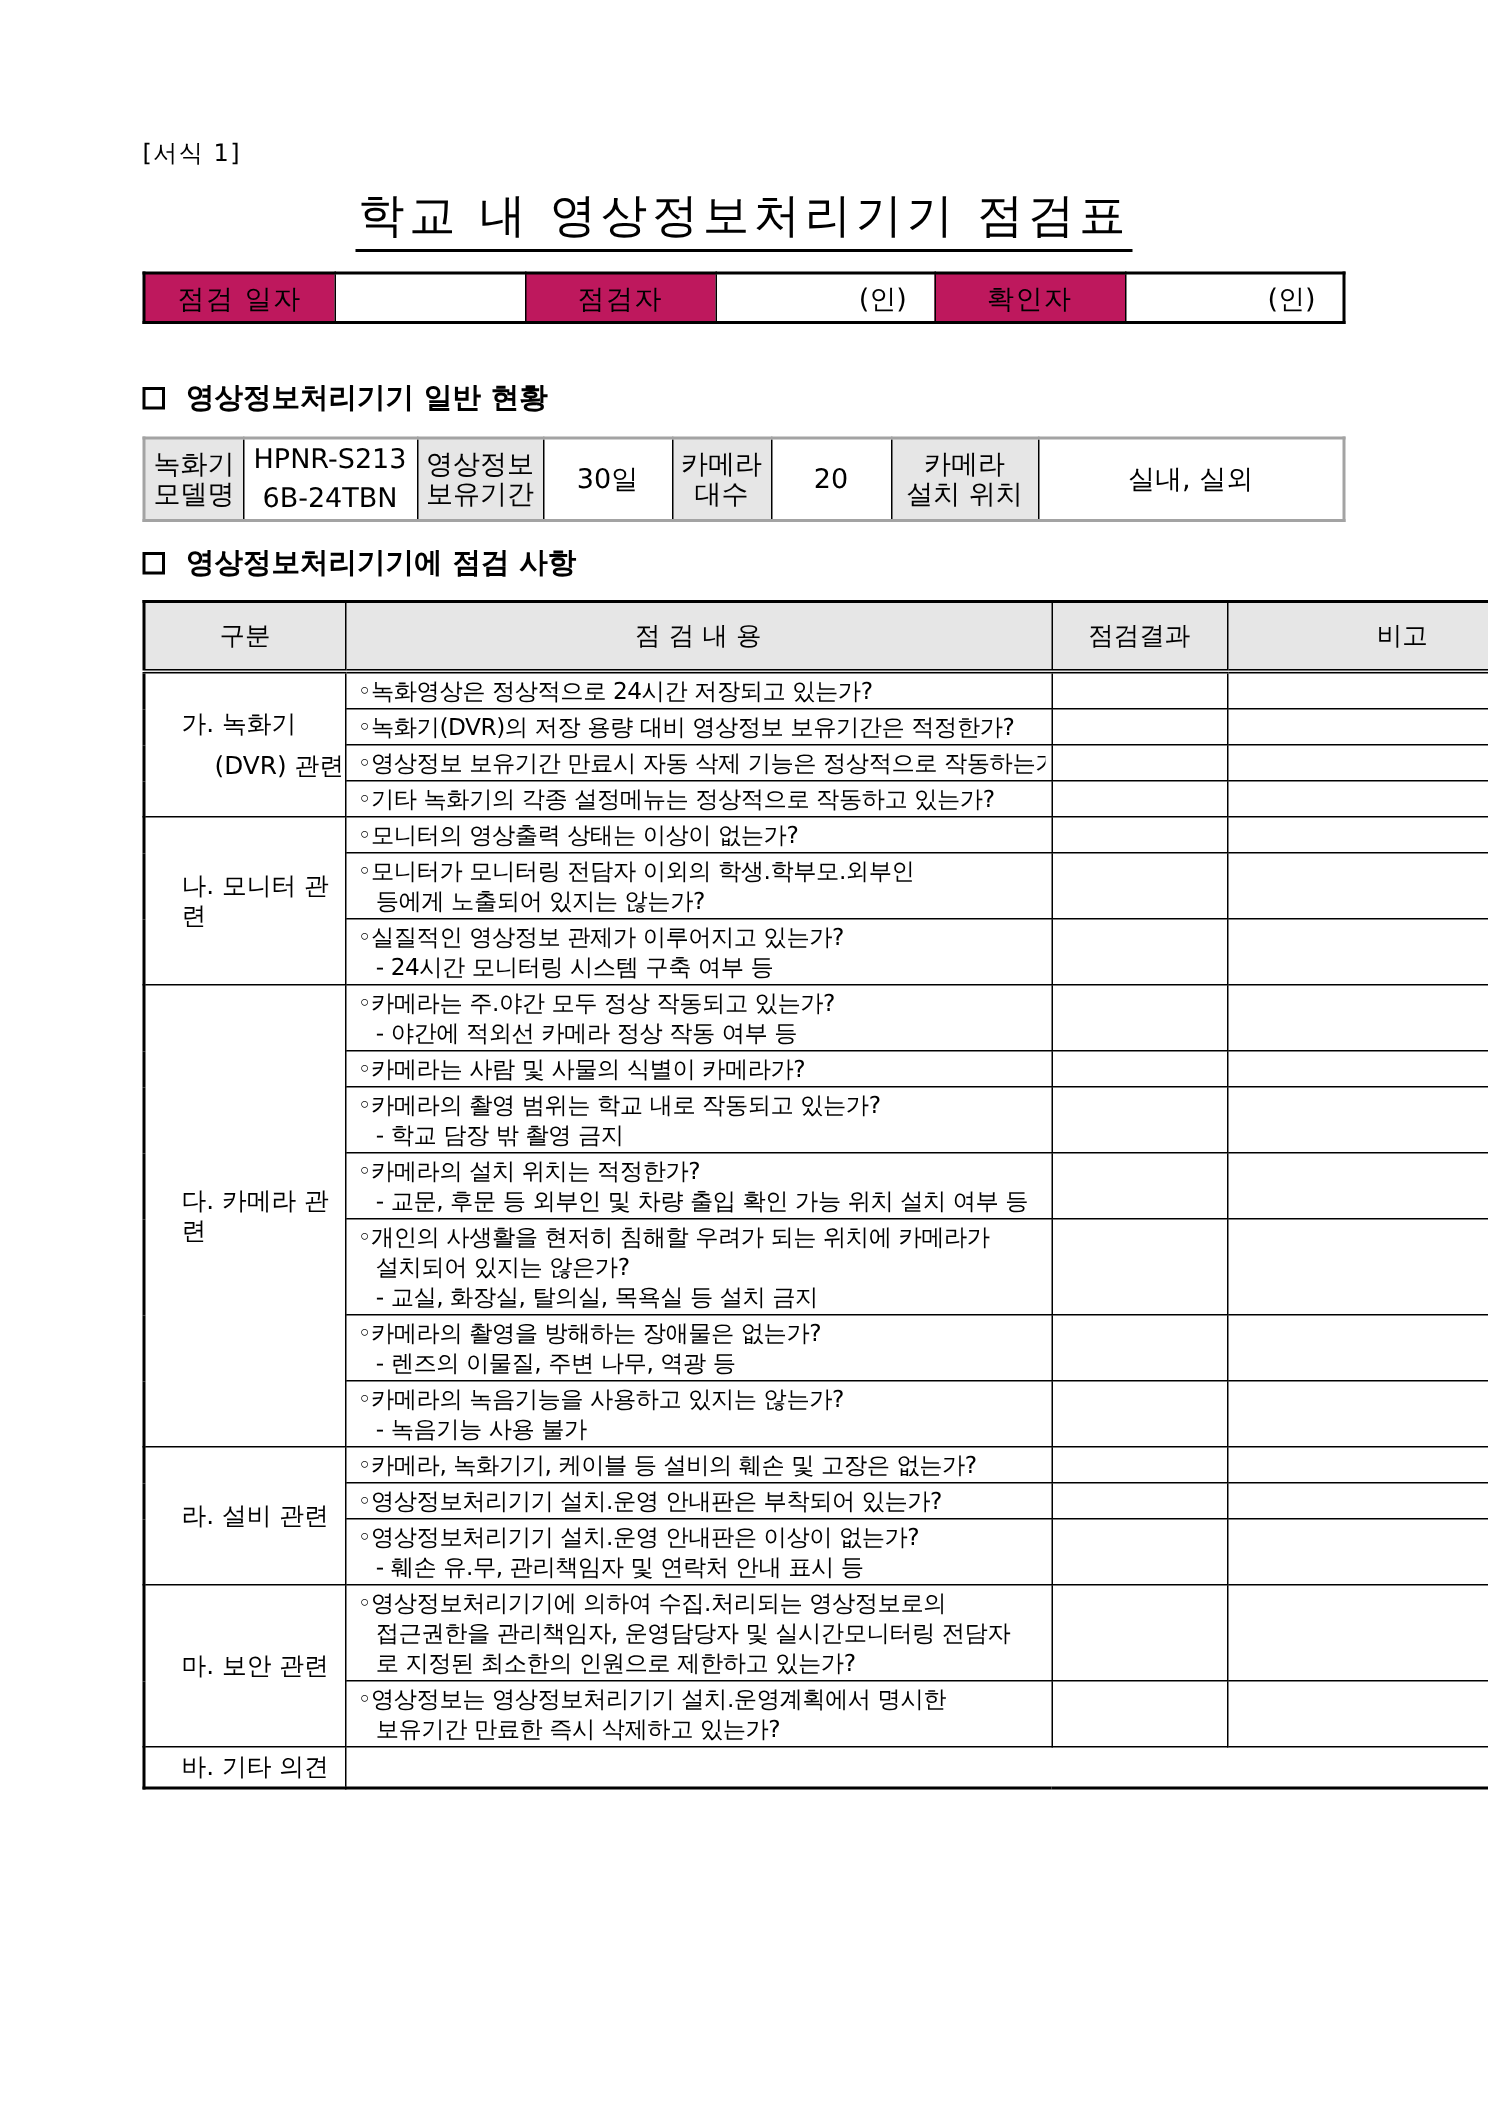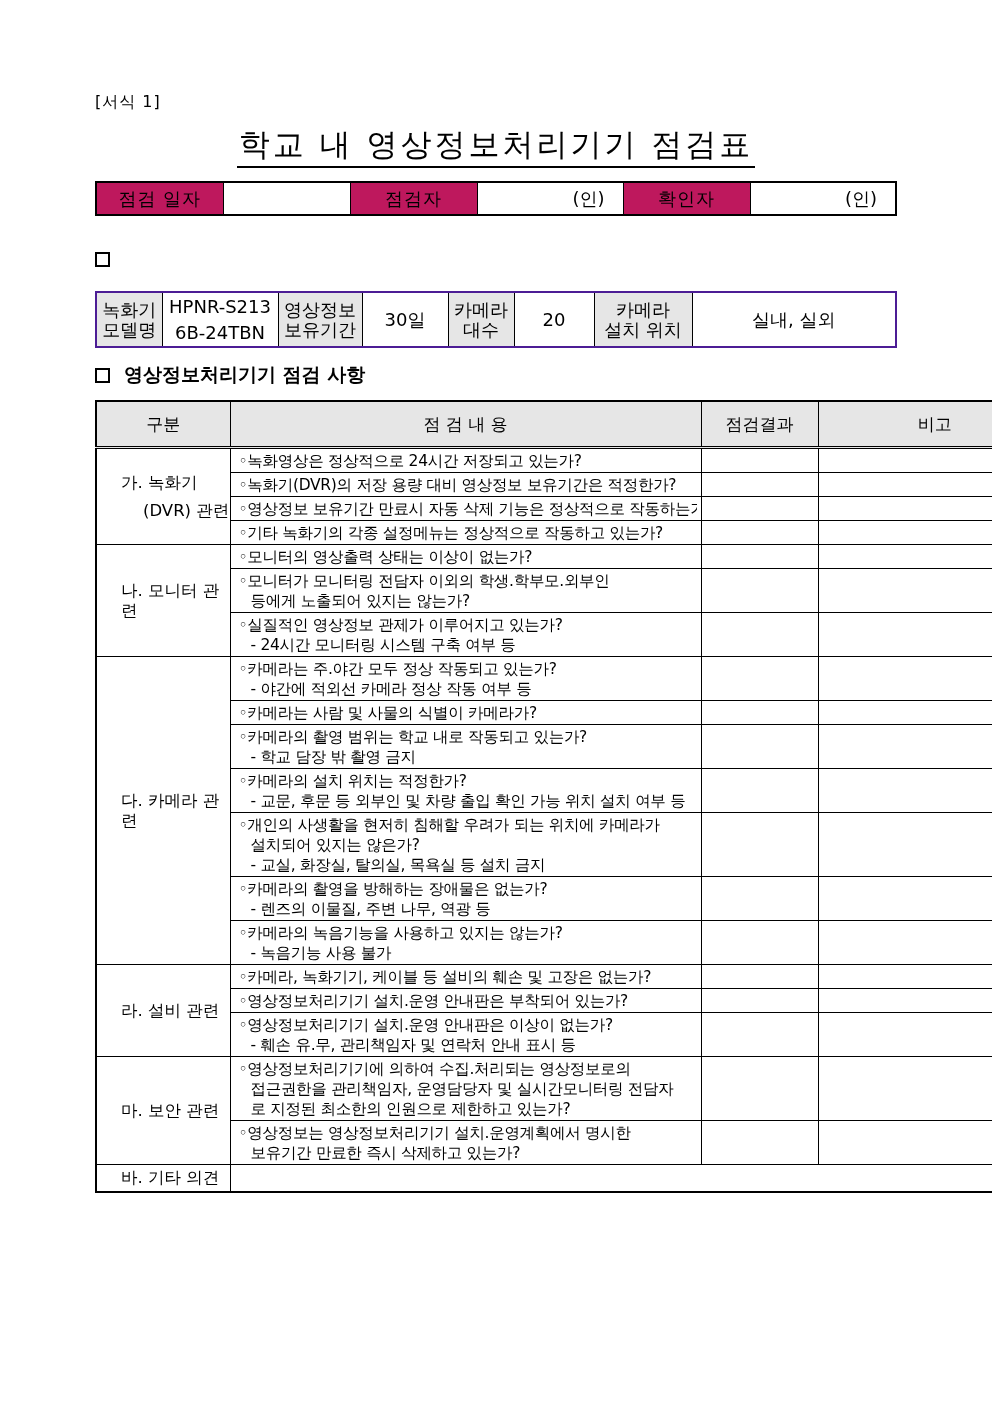--- a/index.html
+++ b/index.html
@@ -14,21 +14,21 @@
   
   .sign { left: 95px; top: 181px; width: 802px; height: 35px; border: 2px solid #000; }
   .sign td { font-size: 18px; height: 31px; }
   .sign .lbl { background: #be185d; text-align: center; letter-spacing: 1px; }
   .sign .val { text-align: right; padding-right: 18px; }
 
   .sec { position: absolute; left: 95px; font-size: 19px; font-weight: bold; display: flex; align-items: center; }
   .sec .box { width: 15px; height: 15px; border: 2px solid #000; margin-right: 14px; box-sizing: border-box; }
 
   
-  .gen { left: 95px; top: 291px; width: 802px; height: 57px; border: 2px solid #4c1d95; }
+  .gen { left: 95px; top: 291px; width: 802px; height: 57px; border: 2px solid #a3a3a3; }
   .gen td { font-size: 18px; text-align: center; line-height: 20px; }
   .gen .lbl { background: #e6e6e6; }
   .gen .model { line-height: 26px; }
 
   
   .chk { left: 95px; top: 400px; width: 958px; border: 2px solid #000; }
   .chk thead td { background: #e6e6e6; height: 44px; text-align: center; font-size: 17px; border-bottom: 3px double #000; }
   .chk td { font-size: 15.5px; line-height: 20px; vertical-align: middle; }
   .chk .cat { text-align: left; padding-left: 24px; font-size: 16.5px; }
   .chk .item { padding: 0 4px 0 8px; letter-spacing: -0.3px; }
@@ -60,20 +60,21 @@
     <td class="lbl">점검자</td>
     <td class="val">(인)</td>
     <td class="lbl">확인자</td>
     <td class="val">(인)</td>
   </tr>
 </tbody>
   </table>
 
 <div class="sec" style="top:252px;">
   <span class="box"></span>
+  <span>영상정보처리기기 일반 현황</span>
 </div>
 
 <table class="gen">
   <colgroup>
       <col style="width:66px">
       <col style="width:116px">
       <col style="width:84px">
       <col style="width:86px">
       <col style="width:66px">
       <col style="width:80px">
@@ -89,21 +90,21 @@
     <td class="lbl"><span>카메라</span><br><span>대수</span></td>
     <td>20</td>
     <td class="lbl"><span>카메라</span><br><span>설치 위치</span></td>
     <td>실내, 실외</td>
   </tr>
 </tbody>
   </table>
 
 <div class="sec" style="top:362px;">
   <span class="box"></span>
-  <span>영상정보처리기기 점검 사항</span>
+  <span>영상정보처리기기에 점검 사항</span>
 </div>
 
 <table class="chk" id="chk">
   <colgroup>
       <col style="width:134px">
       <col style="width:471px">
       <col style="width:117px">
       <col>
     </colgroup>
   <thead>

